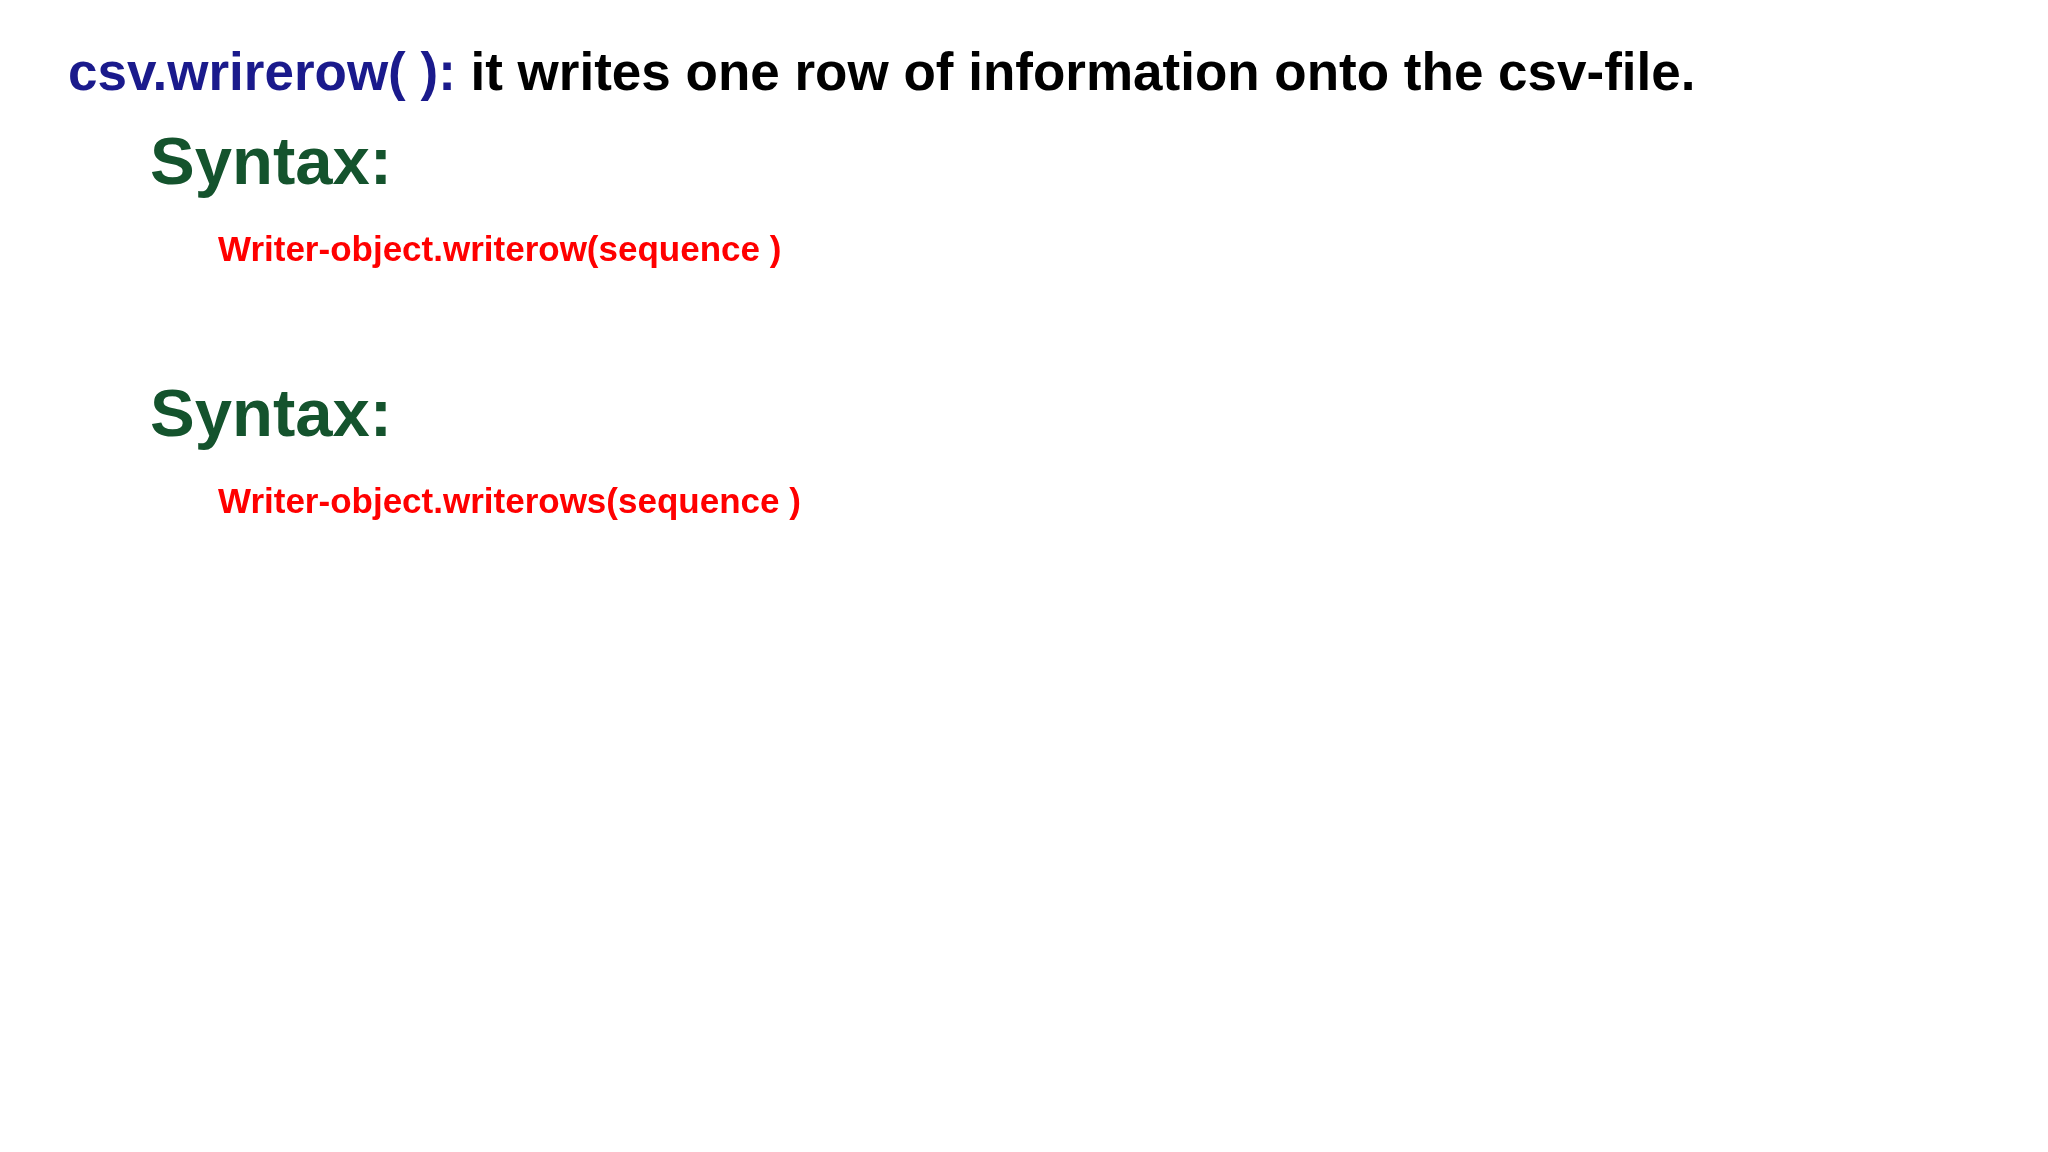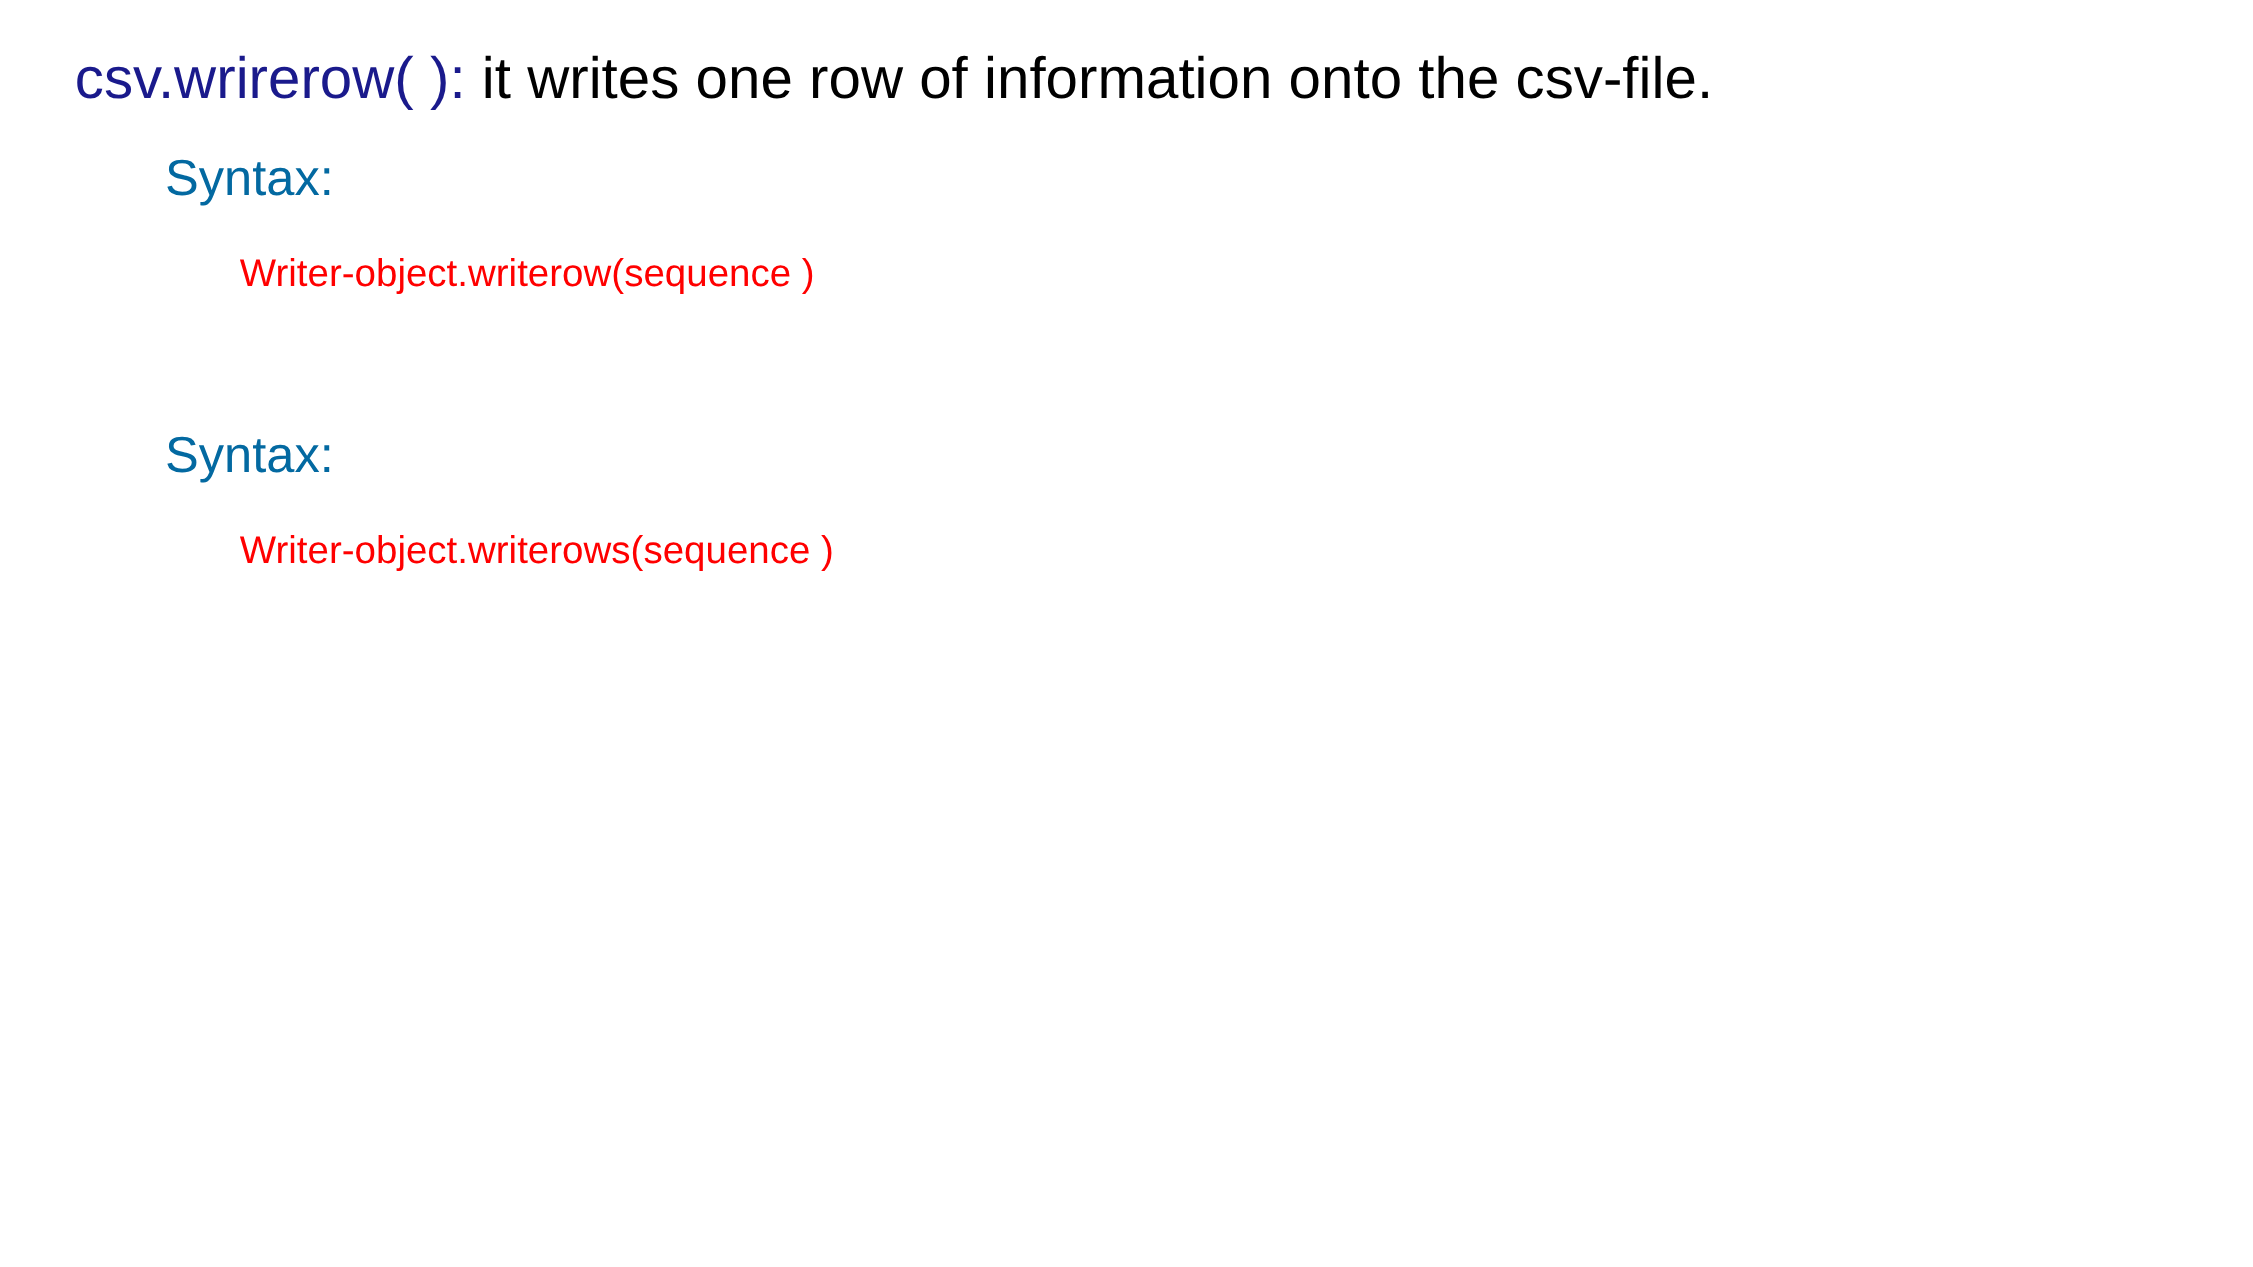--- a/index.html
+++ b/index.html
@@ -34,23 +34,23 @@
   .lvl1 {
     padding-left: 68px;
     font-size: 53px;
     line-height: 72px;
     color: #000000;
     white-space: pre;
   }
 
   .lvl2 {
     padding-left: 150px;
-    font-size: 46px;
+    font-size: 67px;
     line-height: 70px;
-    color: #0369a1;
+    color: #14532d;
     white-space: pre;
   }
 
   .lvl3 {
     padding-left: 218px;
     font-size: 35px;
     line-height: 70px;
     color: #ff0000;
     white-space: pre;
   }
@@ -60,21 +60,21 @@
   }
 
   .plain {
     color: #000000;
   }
 
   .spacer-sm { height: 18px; }
   .spacer-block { height: 76px; }
   .spacer-top { height: 36px; }
 
-  .block { margin: 0; padding: 0; }
+  .block { margin: 0; padding: 0; font-weight: bold; }
 </style>
 </head>
 <body>
 
 <div class="slide">
   <div class="content">
 
     <div class="spacer-top"></div>
 
     <div class="block">

